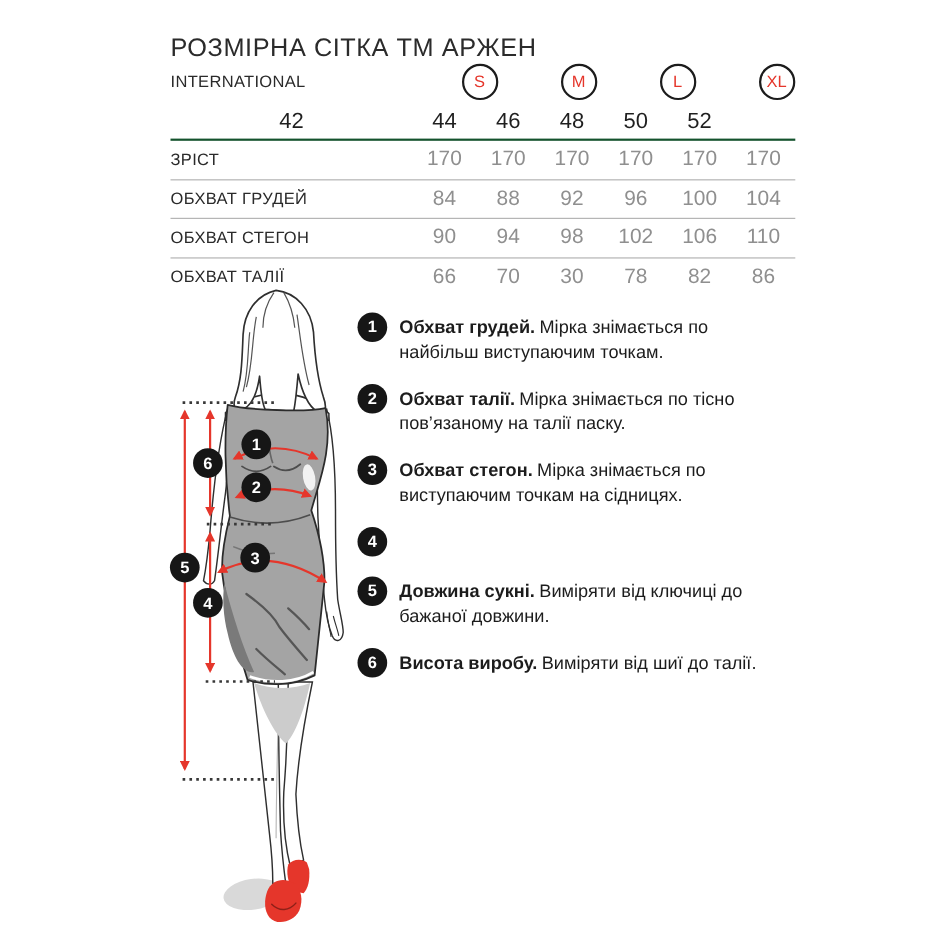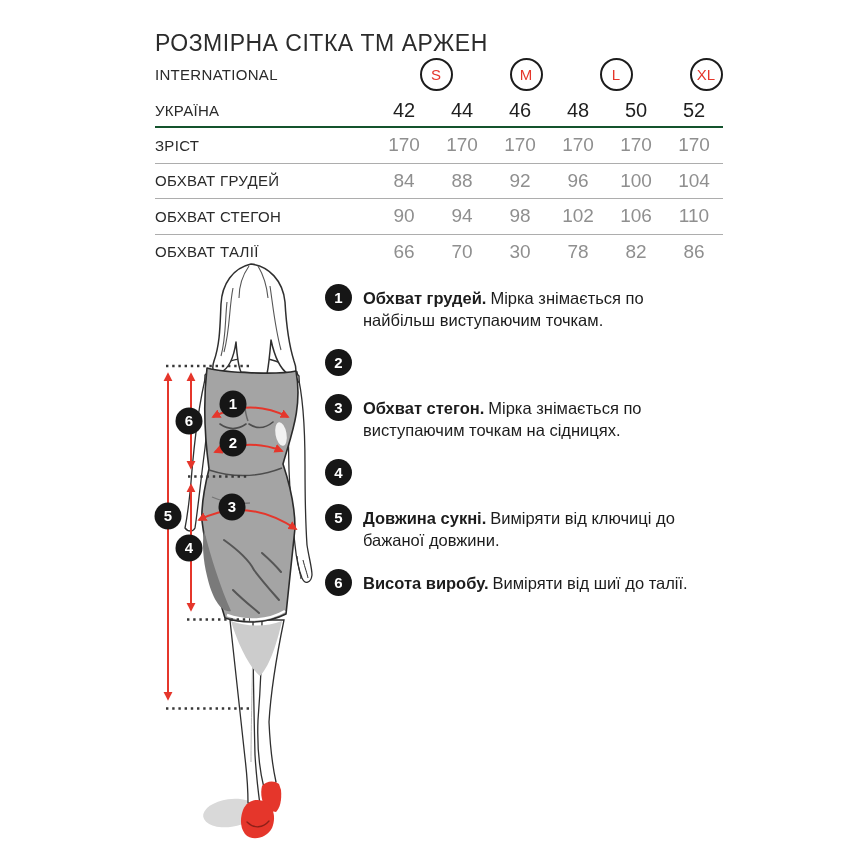--- a/index.html
+++ b/index.html
@@ -78,21 +78,20 @@
           </span>
         </div>
       <div class="tcell">
           <span class="size-circle">
             <span>XXXL</span>
           </span>
         </div>
     </div>
 
     <div class="trow t-ua">
-      <div class="tlabel">УКРАЇНА</div>
       <div class="tcell ua-val">42</div>
       <div class="tcell ua-val">44</div>
       <div class="tcell ua-val">46</div>
       <div class="tcell ua-val">48</div>
       <div class="tcell ua-val">50</div>
       <div class="tcell ua-val">52</div>
     </div>
 
     <div class="trow t-data first">
       <div class="tlabel">ЗРІСТ</div>
@@ -230,20 +229,21 @@
 
   <div class="legend">
 
     <div class="legend-item">
       <div class="legend-num">1</div>
       <p class="legend-text"><span class="legend-term">Обхват грудей.</span><span>Мірка знімається по найбільш виступаючим точкам.</span></p>
     </div>
 
     <div class="legend-item">
       <div class="legend-num">2</div>
+      <p class="legend-text"><span class="legend-term">Обхват талії.</span><span>Мірка знімається по тісно пов’язаному на талії паску.</span></p>
     </div>
 
     <div class="legend-item">
       <div class="legend-num">3</div>
       <p class="legend-text"><span class="legend-term">Обхват стегон.</span><span>Мірка знімається по виступаючим точкам на сідницях.</span></p>
     </div>
 
     <div class="legend-item">
       <div class="legend-num">4</div>
     </div>

